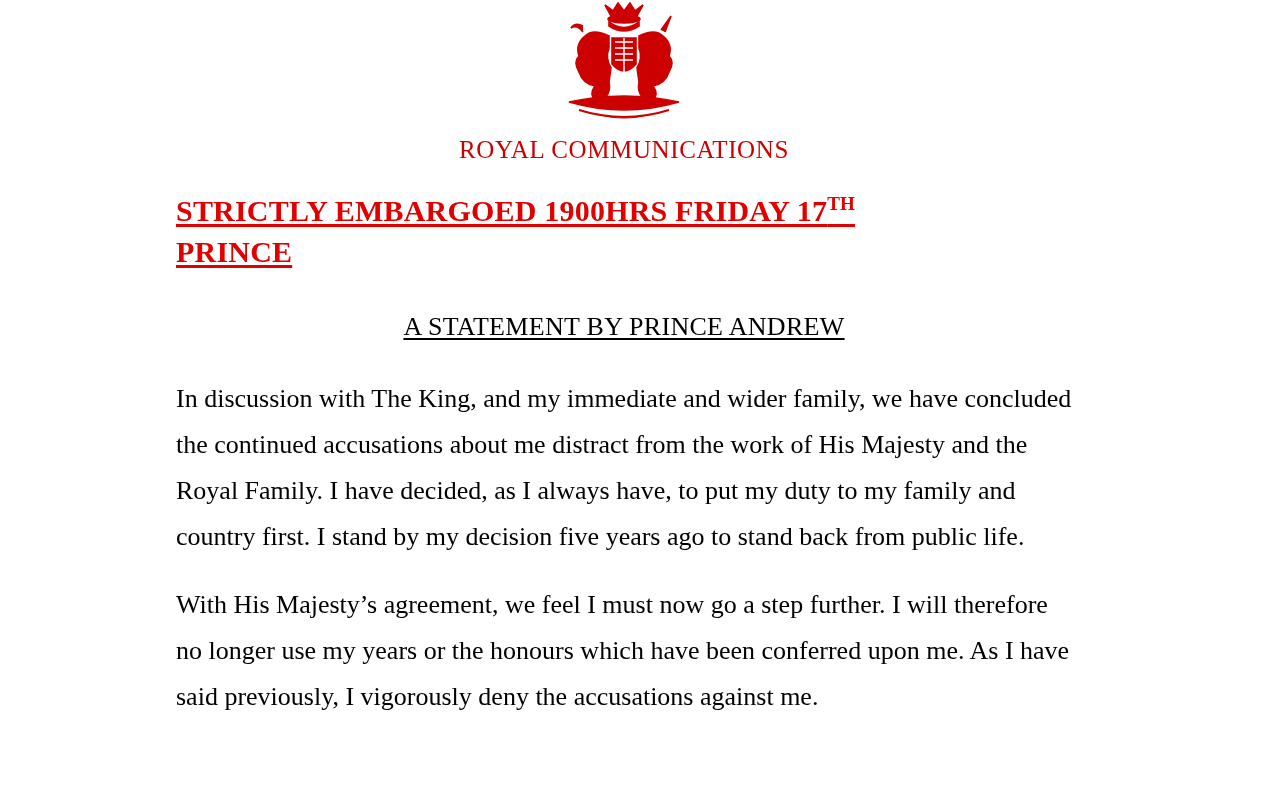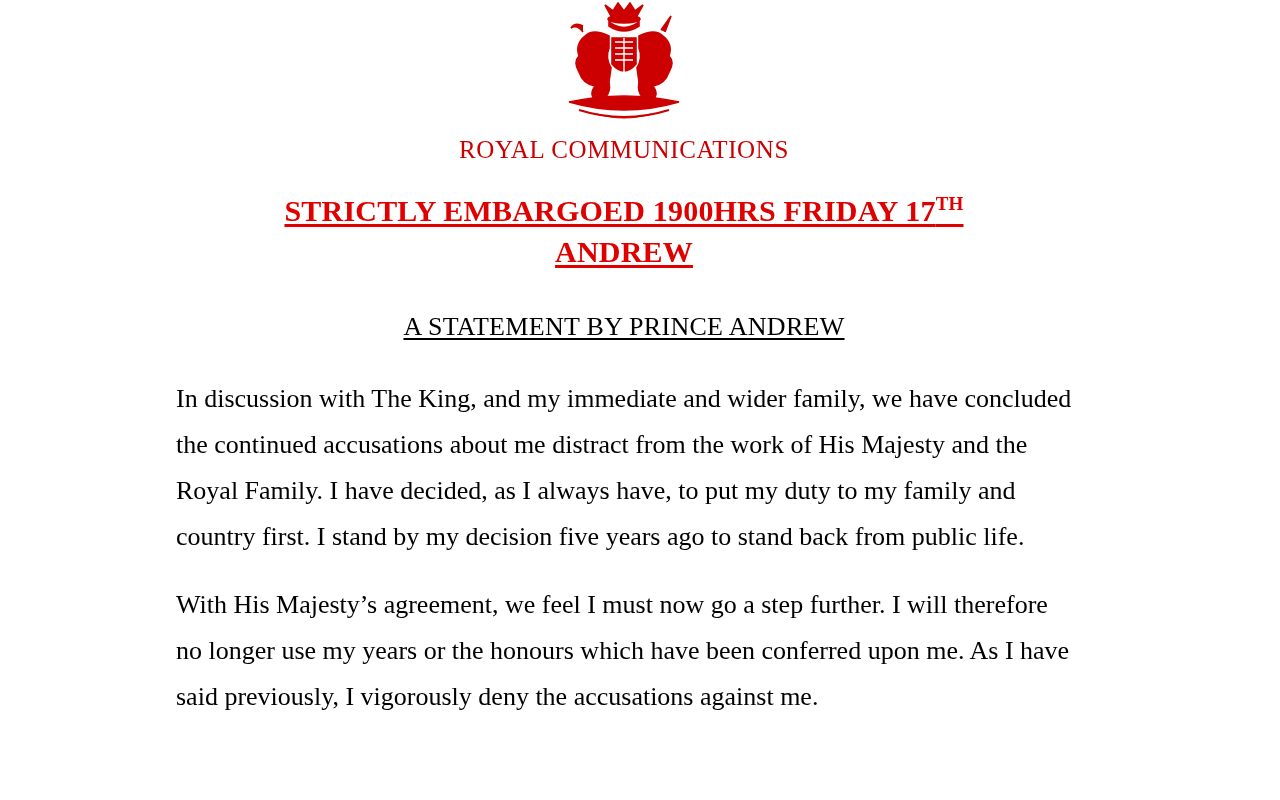--- a/index.html
+++ b/index.html
@@ -36,21 +36,20 @@
   }
   .org-name {
     text-align: center;
     color: #cc0000;
     font-family: "Liberation Serif", serif;
     font-size: 25px;
     letter-spacing: 0.6px;
     margin-top: 6px;
   }
   .embargo {
-    text-align: center;
     color: #e00000;
     font-weight: bold;
     font-size: 30px;
     line-height: 41px;
     margin-top: 26px;
     letter-spacing: 0.2px;
   }
   .embargo .u {
     text-decoration: underline;
     text-underline-offset: 3px;
@@ -119,21 +118,21 @@
         <path d="M30 108 Q75 122 120 108" stroke="#cc0000" stroke-width="2" fill="none"></path>
         <path d="M48 112 Q75 120 102 112" stroke="#cc0000" stroke-width="1.2" fill="none"></path>
       </g>
     </svg>
   </div>
 
   <div class="org-name">ROYAL COMMUNICATIONS</div>
 
   <div class="embargo">
     <span class="u"><span>STRICTLY EMBARGOED 1900HRS FRIDAY 17</span><sup>TH</sup></span><br>
-    <span class="u">ANDREW</span>
+    <span class="u">PRINCE</span>
   </div>
 
 
   <div class="statement-title">
     <span>A STATEMENT BY PRINCE ANDREW</span>
   </div>
 
   <div class="body-text">
     <p>In discussion with The King, and my immediate and wider family, we have concluded the continued accusations about me distract from the work of His Majesty and the Royal Family. I have decided, as I always have, to put my duty to my family and country first. I stand by my decision five years ago to stand back from public life.</p>
     <p>With His Majesty’s agreement, we feel I must now go a step further. I will therefore no longer use my years or the honours which have been conferred upon me. As I have said previously, I vigorously deny the accusations against me.</p>

